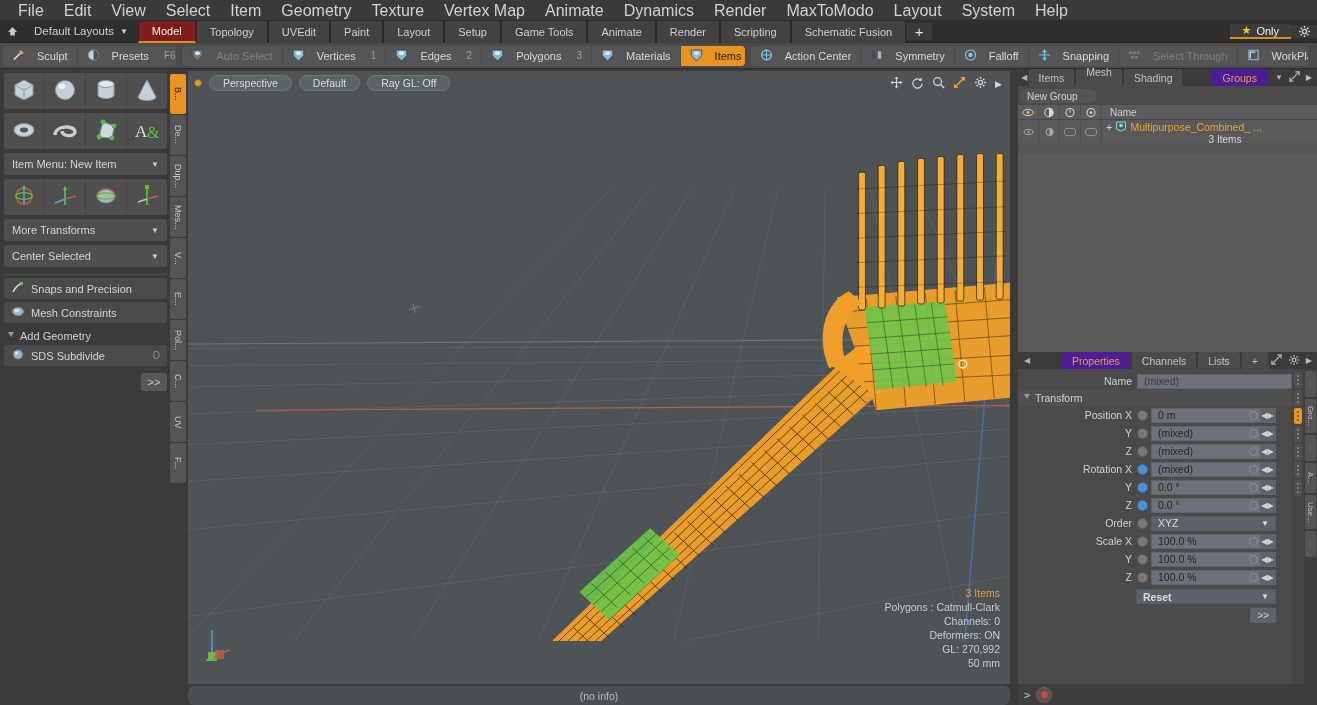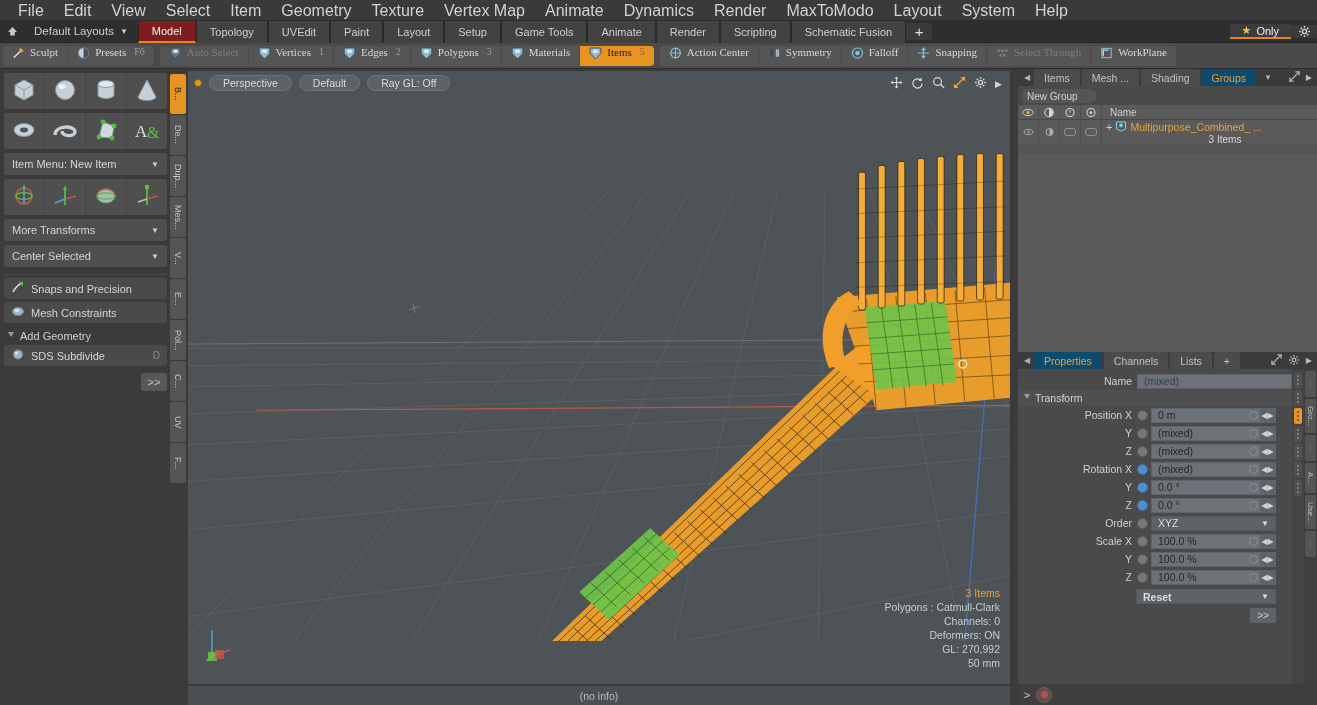--- a/index.html
+++ b/index.html
@@ -42,22 +42,22 @@
   .lay-spacer { flex:1 1 auto; background:#3a3a3a; }
   .only-btn { display:flex; align-items:center; gap:5px; padding:0 12px; background:#3d3d3d;
     border-bottom:2px solid #e08a1e; font-size:11px; color:#ededed; }
   .star { color:#f0c040; font-size:11px; }
   .gear-btn { width:26px; display:flex; align-items:center; justify-content:center; background:#3a3a3a; }
 
   
   .modebar { height:26px; background:#4a4a4a; display:flex; align-items:center; gap:0; flex:0 0 26px;
     padding:0 3px; border-bottom:1px solid #2d2d2d;}
   .mgroup { display:flex; align-items:center; background:#555; border-radius:4px; margin-right:6px; height:20px; overflow:hidden;}
-  .mbtn { display:flex; align-items:flex-start; gap:5px; padding:0 9px; height:20px; font-size:11px; color:#d8d8d8;
-    border-right:1px solid #4a4a4a; white-space:nowrap;font-family:Liberation Serif, serif; }
+  .mbtn { display:flex; align-items:center; gap:12px; padding:0 9px; height:20px; font-size:11px; color:#d8d8d8;
+    border-right:1px solid #4a4a4a; white-space:nowrap; }
   .mbtn:last-child{border-right:none;}
   .mbtn.dim { color:#7e7e7e; }
   .mbtn.sel { background:#e89423; color:#2c2113; }
   .mbtn .num { color:#9b9b9b; font-size:10px; margin-left:3px; }
   .mbtn.sel .num { color:#8d6a25; }
   .sh { width:13px; height:14px; flex:0 0 13px; }
 
   
   .mid { flex:1 1 auto; display:flex; min-height:0; }
 
@@ -94,30 +94,30 @@
   .vpbar { position:absolute; top:4px; left:6px; display:flex; align-items:center; gap:7px; z-index:6;}
   .vp-dot { width:8px;height:8px;border-radius:50%;background:#e09a28;border:1px solid #8a5d13;}
   .vp-pill { background:#5c6366; border:1px solid #6d7477; border-radius:9px; padding:1px 13px;
      font-size:10.5px; color:#d9dcdd; }
   .vp-tools { position:absolute; top:5px; right:8px; display:flex; gap:8px; align-items:center; z-index:6; color:#d5d8d9;}
   .stats { position:absolute; right:10px; bottom:14px; text-align:right; font-size:10.5px; line-height:14px;
      color:#c9cccd; z-index:6;}
   .stats .it { color:#e8a33c; }
   .grid-svg, .model-svg { position:absolute; inset:0; }
   .infobar { height:19px; flex:0 0 19px; background:#4a4f51; display:flex; align-items:center;
-     justify-content:center; font-size:10.5px; color:#b9bdbe; margin-top:2px;}
+     justify-content:center; font-size:10.5px; color:#b9bdbe; margin-top:2px;border-radius:6px;}
 
   
   .rightcol { width:299px; flex:0 0 299px; display:flex; flex-direction:column; background:#3b3b3b; }
   .panel { display:flex; flex-direction:column; }
   .ptabs { height:17px; flex:0 0 17px; display:flex; align-items:stretch; background:#3b3b3b; padding-left:2px;}
   .ptab-arrow { width:14px; display:flex;align-items:center;justify-content:center;color:#b0b0b0;font-size:8px;}
   .ptab { padding:0 10px; display:flex; align-items:center; font-size:10.5px; color:#c2c2c2; background:#4b4b4b;
      border-radius:3px 3px 0 0; margin-right:2px;}
-  .ptab.act { background:#0c4a6e; color:#e8a33c;}
+  .ptab.act { background:#4c1d95; color:#e8a33c;margin-left:28px;}
   .ptab-icons { margin-left:auto; display:flex; align-items:center; gap:6px; padding-right:5px; color:#bcbcbc;}
   .panel-body { background:#4a4a4a; flex:1 1 auto; display:flex; flex-direction:column; min-height:0;}
   .newgroup { margin:3px 0 2px 3px; width:76px; height:14px; background:#555; border-radius:7px;
      font-size:10px; color:#d0d0d0; display:flex; align-items:center; padding-left:6px;}
   .listhead { height:15px; background:#5b5b5b; display:flex; align-items:center; font-size:10px; color:#cdcdcd;
      border-bottom:1px solid #484848;}
   .colcell { width:21px; flex:0 0 21px; display:flex; align-items:center; justify-content:center;
      border-right:1px solid #4e4e4e; height:100%;}
   .namecol { padding-left:8px; }
   .listbody { flex:1 1 auto; background:#5a5a5a; position:relative; overflow:hidden;}

